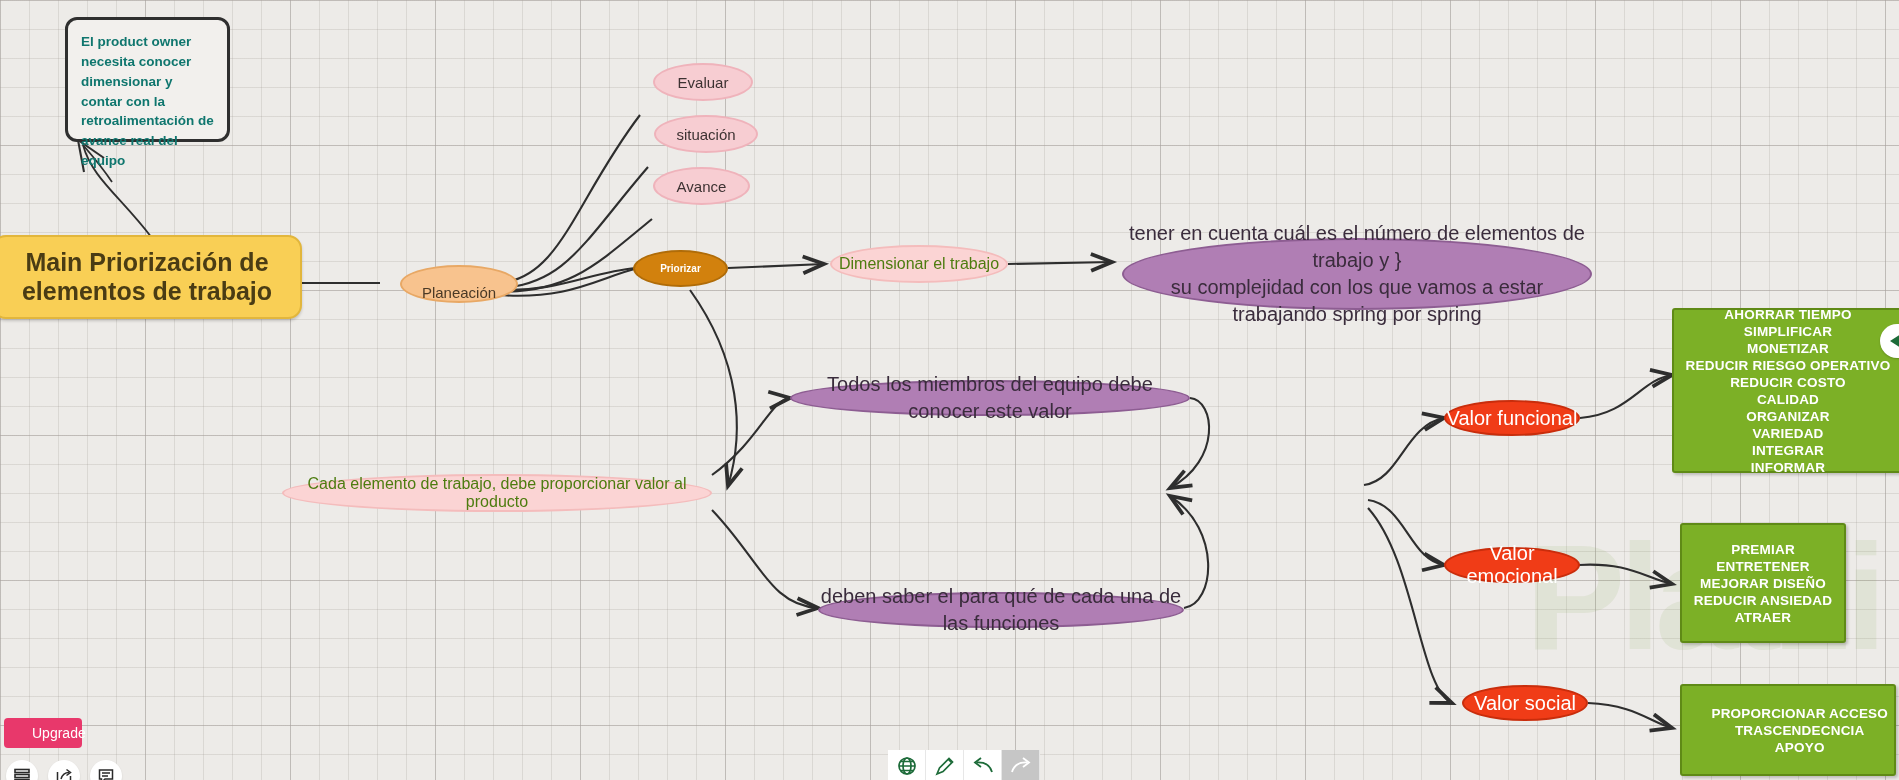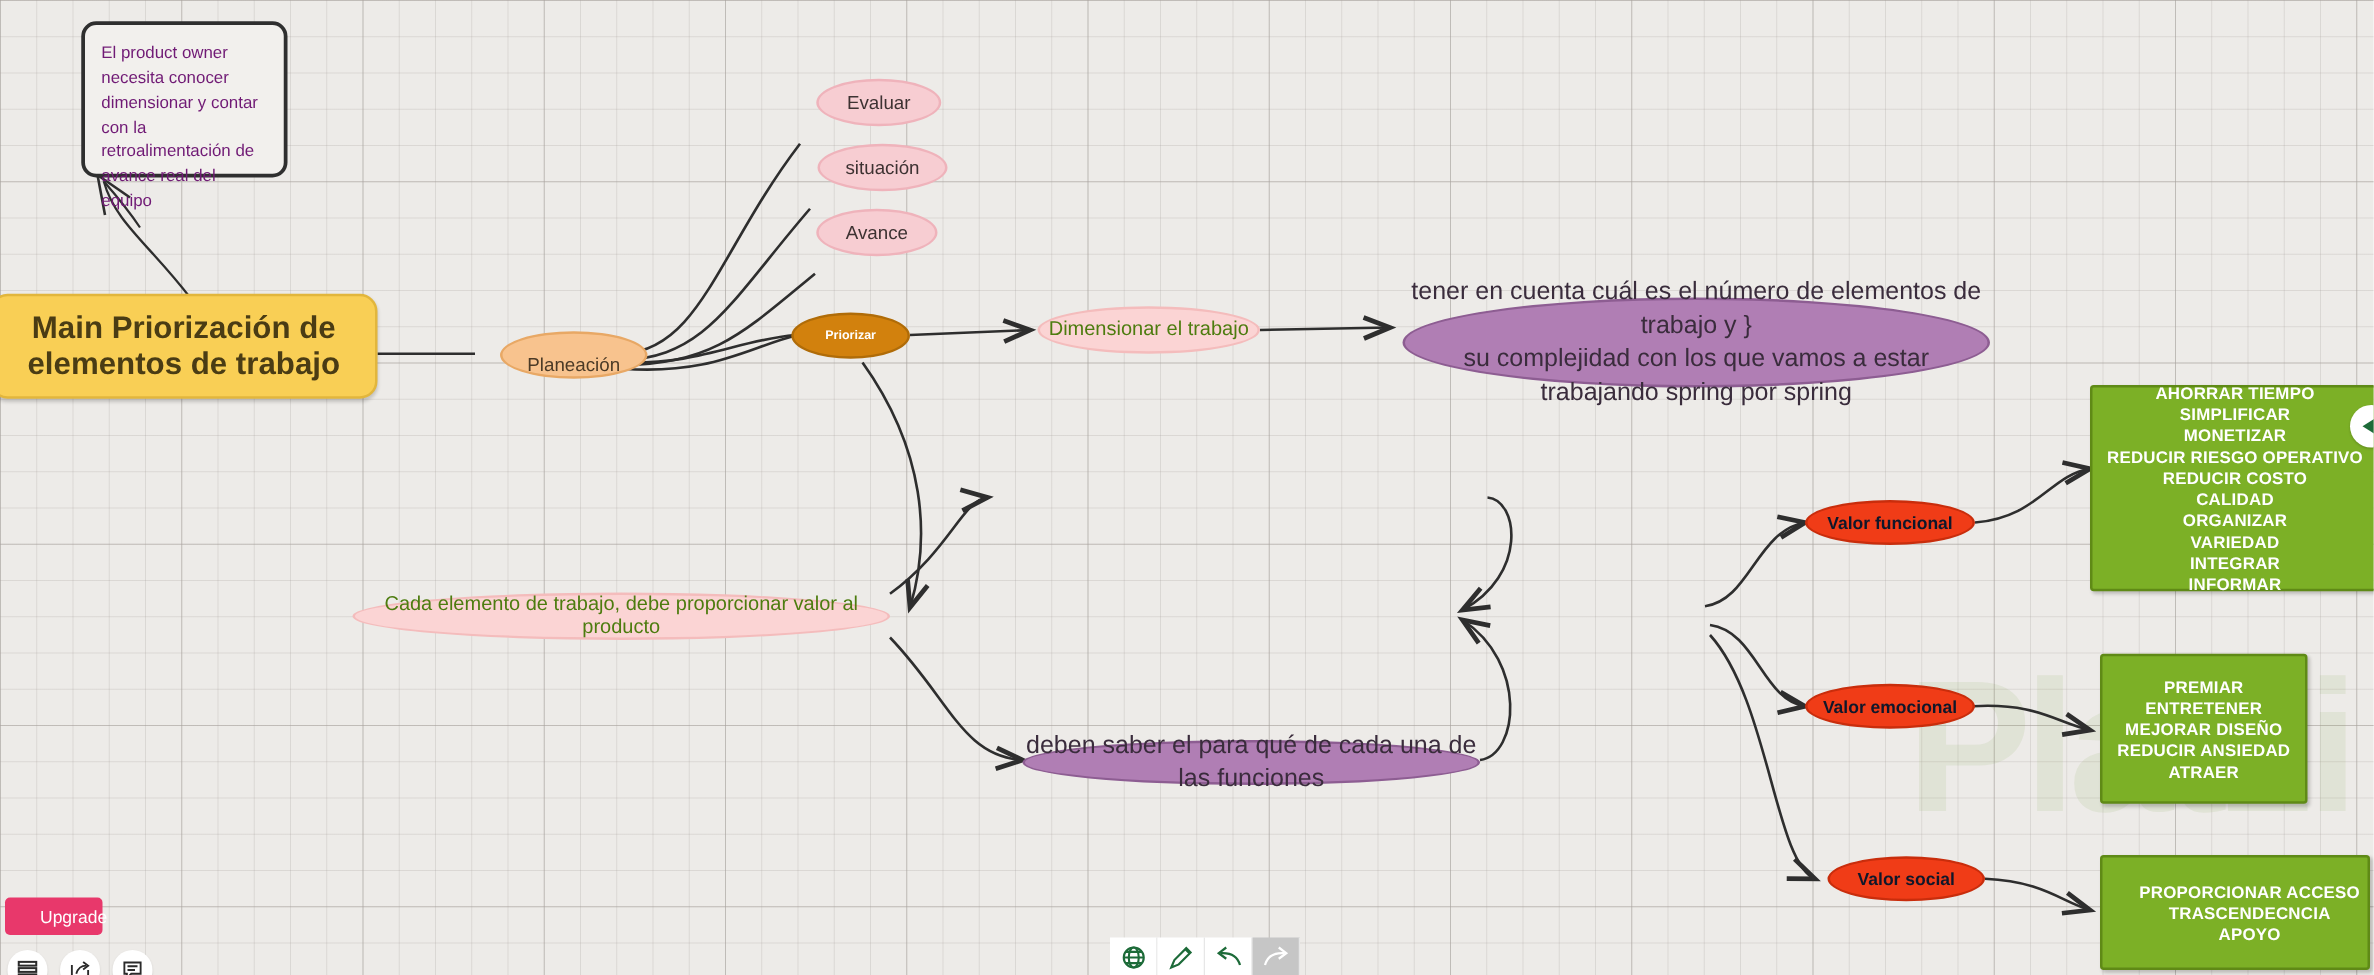--- a/index.html
+++ b/index.html
@@ -76,25 +76,26 @@
     position: absolute;
     left: 65px;
     top: 17px;
     width: 165px;
     height: 125px;
     background: #f2f0ed;
     border: 3px solid #2f2f2f;
     border-radius: 12px;
     font-size: 13.5px;
     line-height: 1.47;
-    color: #701a75;
+    color: #0f766e;
     text-align: left;
     padding: 12px 12px 23px 13px;
     box-sizing: border-box;
     z-index: 4;
+    font-weight: bold;
   }
   .orange-soft {
     background: #f8c38e;
     border: 2px solid #e8a865;
     font-size: 15px;
     color: #4b3a26;
   }
   .orange-strong {
     background: #d2810d;
     border: 2px solid #b06c08;
@@ -117,23 +118,23 @@
   .purple {
     background: #b07eb4;
     border: 2px solid #8d5d92;
     font-size: 20px;
     color: #3a2c3c;
     line-height: 1.35;
   }
   .red {
     background: #f03c17;
     border: 2px solid #c92d0c;
-    font-size: 14px;
-    font-weight: bold;
-    color: #0f172a;
+    font-size: 20px;
+    font-weight: normal;
+    color: #ffffff;
   }
   .green-box {
     background: #7cb026;
     border: 2px solid #5f8a16;
     border-radius: 3px;
     font-size: 13.5px;
     font-weight: bold;
     color: #ffffff;
     line-height: 1.26;
     letter-spacing: 0.2px;
@@ -296,20 +297,23 @@
 
   <div class="node ell pink-pale" style="left:830px; top:245px; width:178px; height:38px;">
     <span>Dimensionar el trabajo</span>
   </div>
 
   <div class="node ell purple" style="left:1122px; top:238px; width:470px; height:72px; white-space:pre-line;">
     <span>tener en cuenta cuál es el número de elementos de trabajo y }
 su complejidad con los que vamos a estar trabajando spring por spring</span>
   </div>
 
+  <div class="node ell purple" style="left:790px; top:380px; width:400px; height:36px;">
+    <span>Todos los miembros del equipo debe conocer este valor</span>
+  </div>
 
   <div class="node ell pink-pale" style="left:282px; top:474px; width:430px; height:38px;">
     <span>Cada elemento de trabajo, debe proporcionar valor al producto</span>
   </div>
 
   <div class="node ell purple" style="left:818px; top:592px; width:366px; height:36px;">
     <span>deben saber el para qué de cada una de las funciones</span>
   </div>
 
 

